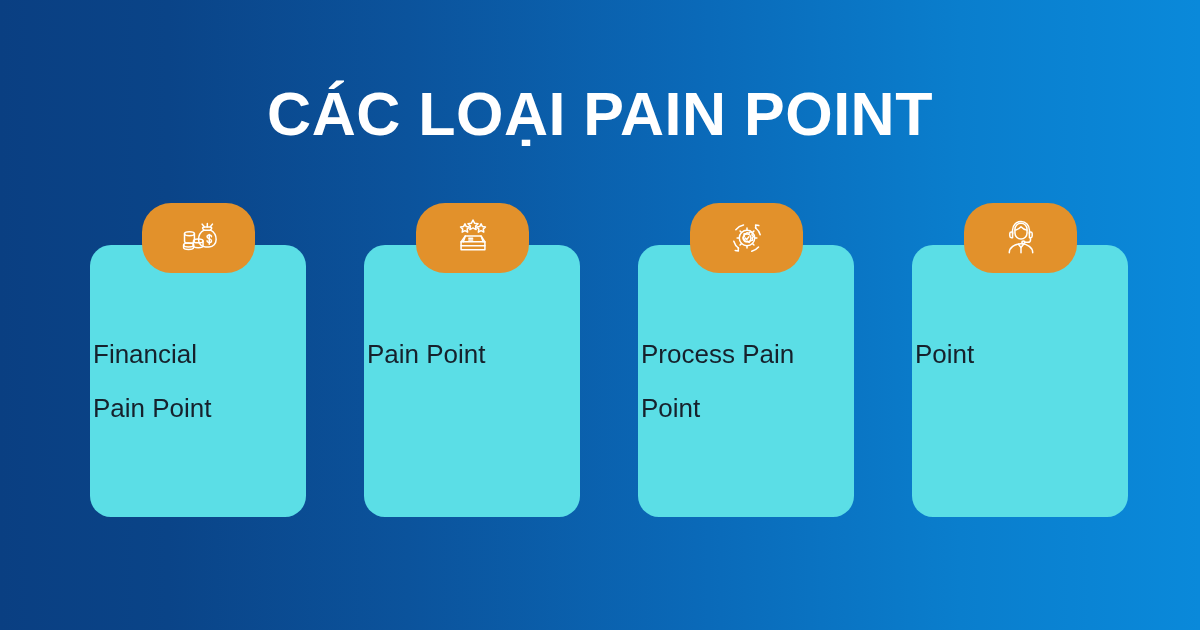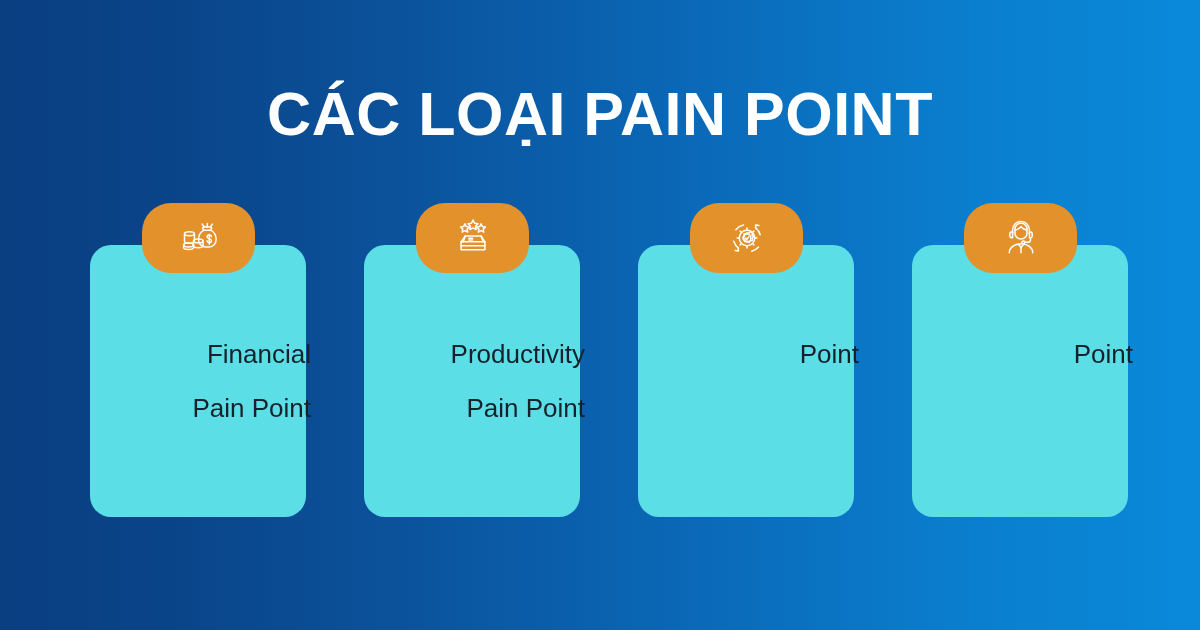--- a/index.html
+++ b/index.html
@@ -71,24 +71,24 @@
     top: 42px;
     width: 216px;
     height: 272px;
     background: #5bdee6;
     border-radius: 21px;
     box-sizing: border-box;
   }
 
   .card-label {
     position: absolute;
-    left: 21px;
+    left: 3px;
     top: 124px;
     width: 200px;
-    text-align: right;
+    text-align: left;
     color: #16212c;
     font-family: "Liberation Sans", sans-serif;
     font-weight: normal;
     font-size: 26px;
     line-height: 54px;
   }
 
   
   .icon-badge {
     position: absolute;
@@ -168,21 +168,20 @@
 
           <path d="M11 28.2l4.6-6.4h17.2l4.2 6.4"></path>
           <path d="M15.6 21.8l-2.2 6.4"></path>
           <path d="M32.8 21.8l2.3 6.4"></path>
 
           <path d="M19.4 24.3h4.2"></path>
           <path d="M19.4 26.1h4.2"></path>
         </svg>
       </div>
       <div class="card-label">
-        <div>Productivity</div>
         <div>Pain Point</div>
       </div>
     </div>
 
     <div class="card-wrap">
       <div class="card-body"></div>
       <div class="icon-badge">
         <svg viewBox="0 0 48 48" fill="none" stroke="#ffffff" stroke-width="1.5" stroke-linecap="round" stroke-linejoin="round">
 
           <path d="M24 13.2l2.3.5 1.6-1.7 2 1.4-.5 2.3 1.7 1.6-1.4 2 .5 2.3-2.3.5-1.6 1.7-2-1.4-2.3.5-.5-2.3-1.7-1.6 1.4-2-.5-2.3 2.3-.5z" transform="translate(0 5)"></path>
@@ -195,20 +194,21 @@
 
           <path d="M38.4 20.4a15 15 0 0 0-5.2-7.6"></path>
           <path d="M33.6 13.4l-.2-3.5 3.5.5"></path>
           <path d="M9.6 27.6a15 15 0 0 0 5.2 7.6"></path>
           <path d="M14.4 34.6l.2 3.5-3.5-.5"></path>
           <path d="M20.2 9.8a15 15 0 0 0-8.4 5.2"></path>
           <path d="M29.2 38.4a15 15 0 0 0 7.4-4.6"></path>
         </svg>
       </div>
       <div class="card-label">
+        <div>Process Pain</div>
         <div>Point</div>
       </div>
     </div>
 
     <div class="card-wrap">
       <div class="card-body"></div>
       <div class="icon-badge">
         <svg viewBox="0 0 48 48" fill="none" stroke="#ffffff" stroke-width="1.5" stroke-linecap="round" stroke-linejoin="round">
 
           <path d="M17.4 14.4c0-3.6 2.9-6.4 6.6-6.4s6.6 2.8 6.6 6.4v4.2c0 3.6-2.9 6.5-6.6 6.5s-6.6-2.9-6.6-6.5z"></path>

